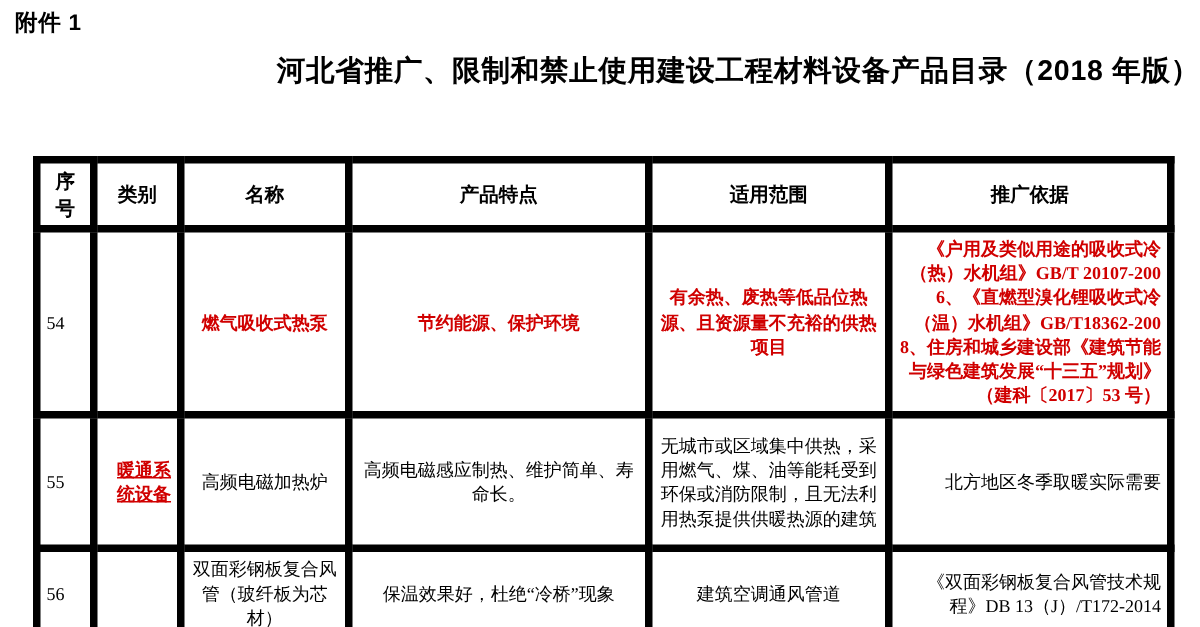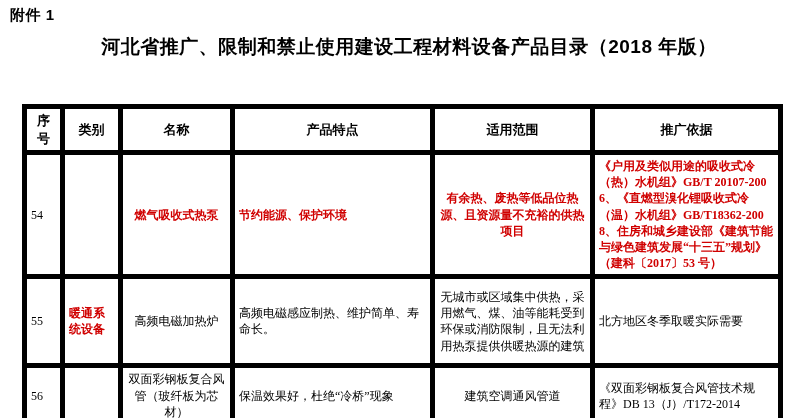--- a/index.html
+++ b/index.html
@@ -27,21 +27,21 @@
     font-size: 15px;
     font-weight: bold;
     font-family: "Liberation Sans", "DejaVu Sans", sans-serif;
     letter-spacing: 0.5px;
   }
   .doc-title {
     position: absolute;
     left: 0;
     right: 0;
     top: 34px;
-    text-align: center;
+    text-align: right;
     font-size: 19px;
     font-weight: bold;
     font-family: "Liberation Sans", "DejaVu Sans", sans-serif;
     letter-spacing: 0.5px;
     padding-left: 18px;
   }
   .section-heading {
     position: absolute;
     left: 36px;
     top: 74px;
@@ -74,25 +74,25 @@
     height: 24px;
   }
   .col-no    { width: 38px; }
   .col-cat   { width: 58px; }
   .col-name  { width: 112px; }
   .col-feat  { width: 200px; }
   .col-scope { width: 160px; }
   .col-basis { width: 188px; }
 
   td.c-no    { text-align: left; margin-left: 44px; }
-  td.c-cat   { text-align: left; font-weight: bold; }
+  td.c-cat   { text-align: right; font-weight: bold; text-decoration: underline; }
   td.c-name  { text-align: center; }
-  td.c-feat  { text-align: left; }
+  td.c-feat  { text-align: center; }
   td.c-scope { text-align: center; margin-left: 44px; }
-  td.c-basis { text-align: left; }
+  td.c-basis { text-align: right; }
 
   .red {
     color: #d00000;
     font-weight: bold;
   }
   .redcat {
     color: #d00000;
     font-weight: bold;
   }
   .row-54 td { height: 96px; }

